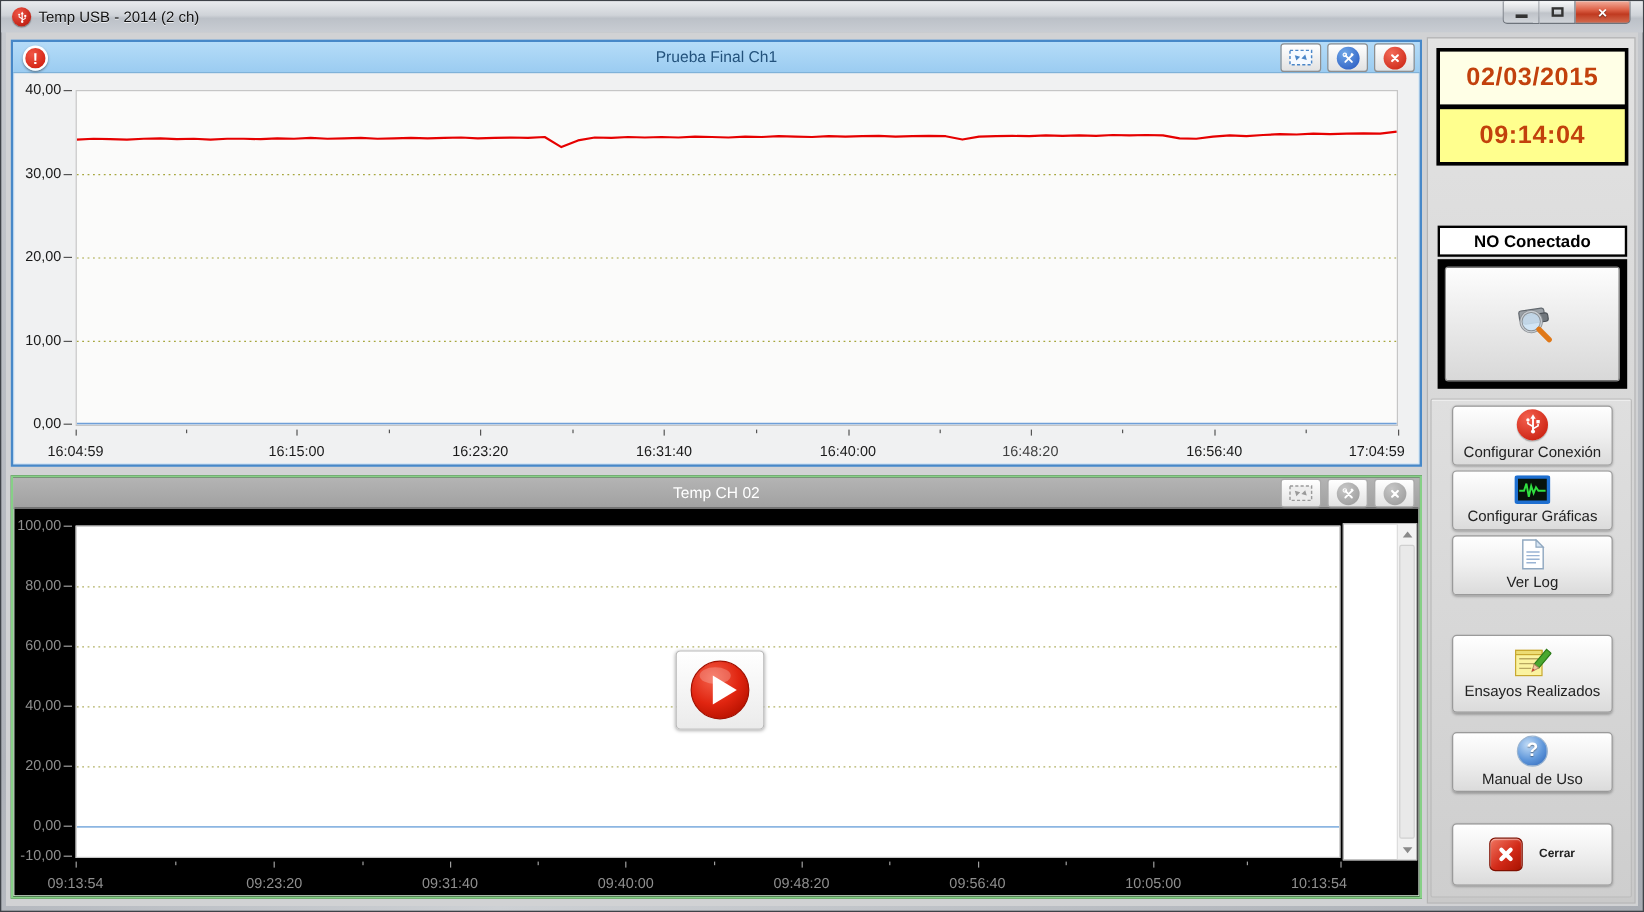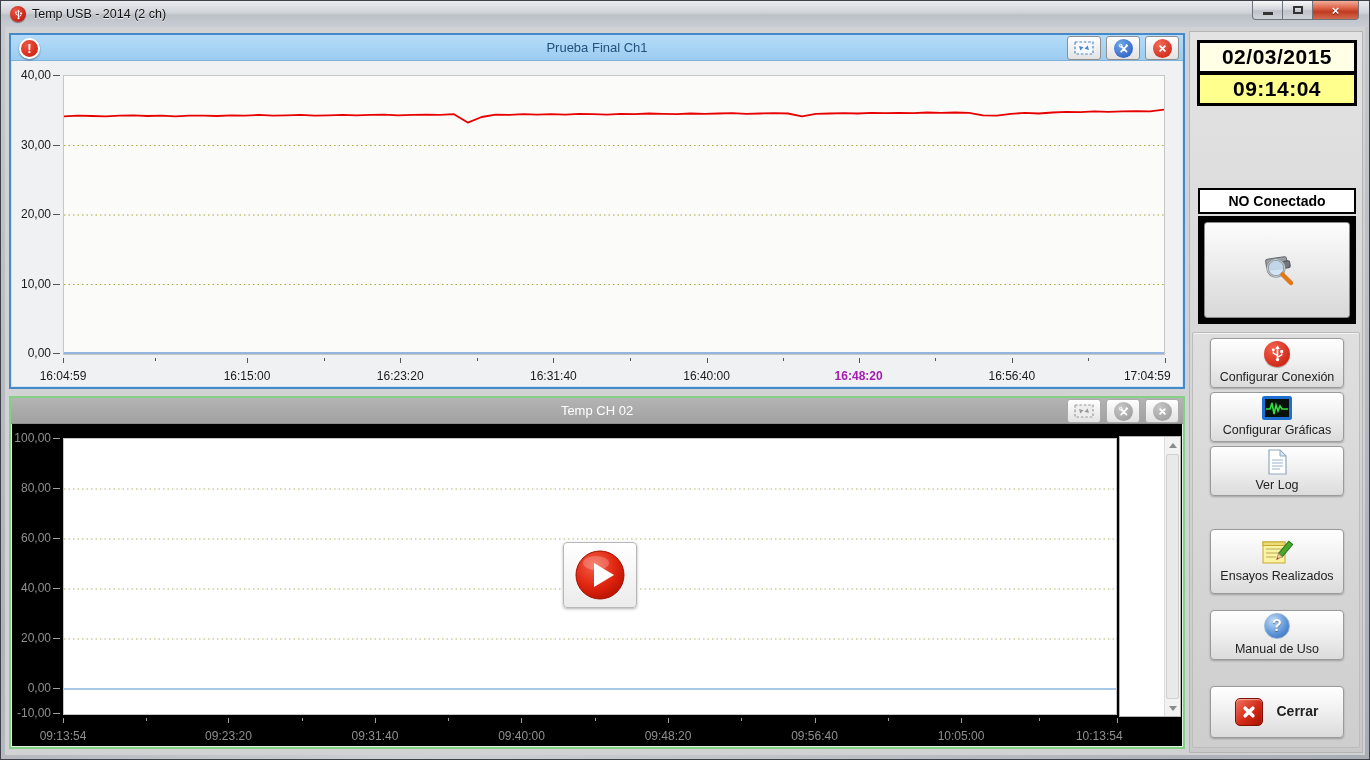--- a/index.html
+++ b/index.html
@@ -68,21 +68,21 @@
   .sb-thumb { position:absolute; left:1px; right:1px; top:17px; bottom:17px; background:#e9e9e9; border:1px solid #d0d0d0; border-radius:2px; }
 
   
   .play-btn { position:absolute; left:552px; top:118px; width:74px; height:66px; border:1px solid #b8b8b8; border-radius:4px;
     background:linear-gradient(#ffffff,#ebebeb); box-shadow:0 1px 3px rgba(0,0,0,.3); display:flex; align-items:center; justify-content:center; cursor:pointer; }
 
   
   .sidebar { position:absolute; left:1184px; top:4px; width:174px; height:722px;
     background:linear-gradient(180deg,#e3e3e3,#c9c9c9); border:1px solid #b4b4b4; }
   .clock { position:absolute; left:7px; top:8px; width:160px; background:#000; padding:3px; }
-  .clock-cell { height:28px; display:flex; align-items:center; justify-content:center; font-weight:bold; font-size:21px; color:#000000; letter-spacing:.5px; }
+  .clock-cell { height:44px; display:flex; align-items:center; justify-content:center; font-weight:bold; font-size:21px; color:#c2410c; letter-spacing:.5px; }
   .clock-date { background:#ffffe6; margin-bottom:4px; }
   .clock-time { background:#ffff8e; }
   .logo { position:absolute; left:10px; top:103px; width:154px; height:34px; border-radius:17px; border:2px solid #fafafa;
     background:linear-gradient(#f34b3a,#dc0012 55%,#b80010); box-shadow:0 2px 4px rgba(0,0,0,.45), inset 0 2px 3px rgba(255,255,255,.35);
     display:flex; align-items:center; justify-content:center; gap:7px; color:#fff; }
   .logo-text { font-weight:bold; font-size:20px; letter-spacing:.5px; text-shadow:0 1px 1px rgba(0,0,0,.35); }
   .logo-div { width:2px; height:22px; background:#fff; }
   .status { position:absolute; left:8px; top:156px; width:158px; height:26px; background:#fff; border:2px solid #000;
     display:flex; align-items:center; justify-content:center; font-weight:bold; font-size:14px; color:#000; }
   .connect-frame { position:absolute; left:8px; top:184px; width:158px; height:108px; background:#000; padding:6px; }
@@ -90,21 +90,21 @@
     background:linear-gradient(#fdfdfd,#e6e6e6 60%,#d8d8d8); display:flex; flex-direction:column; align-items:center; justify-content:center;
     gap:7px; font-size:12px; color:#222; text-align:center; cursor:pointer; line-height:1.25; }
   .btn-well { position:absolute; left:2px; right:2px; top:300px; bottom:4px; border:1px solid #bcbcbc; border-radius:2px;
     background:linear-gradient(#dfdfdf,#cecece); box-shadow:inset 0 1px 0 #f2f2f2; }
   .side-btn { position:absolute; left:20px; width:134px; border:1px solid #9a9a9a; border-radius:4px;
     background:linear-gradient(180deg,#ffffff,#efefef 50%,#dbdbdb); box-shadow:0 1px 2px rgba(0,0,0,.25);
     display:flex; flex-direction:column; align-items:center; justify-content:center; gap:3px;
     font-size:12.5px; color:#222; cursor:pointer; text-align:center; line-height:1.25; }
   .b1 { top:306px; height:50px; } .b2 { top:360px; height:50px; } .b3 { top:414px; height:50px; }
   .b4 { top:497px; height:65px; } .b5 { top:578px; height:50px; }
-  .b6 { top:654px; height:52px; flex-direction:row; gap:13px; font-weight:bold; font-size:14px; }
+  .b6 { top:654px; height:52px; flex-direction:row; gap:13px; font-weight:bold; font-size:10px; }
   .usb-circle { width:26px; height:26px; border-radius:50%; background:radial-gradient(circle at 35% 28%,#f4604e,#c21505);
     display:flex; align-items:center; justify-content:center; box-shadow:0 1px 1px rgba(0,0,0,.3); }
   .help-sphere { width:26px; height:26px; border-radius:50%; border:1px solid #9ab4d0; color:#fff; font-weight:bold; font-size:16px;
     background:radial-gradient(circle at 35% 28%,#c2dcf6,#5e96da 55%,#2b63b8); display:flex; align-items:center; justify-content:center;
     text-shadow:0 1px 1px rgba(0,0,0,.4); }
   .xicon { width:28px; height:28px; border-radius:5px; border:1px solid #801000;
     background:linear-gradient(135deg,#f07560,#d22a18 55%,#a81200); box-shadow:inset 0 1px 1px rgba(255,255,255,.5);
     display:flex; align-items:center; justify-content:center; }
 </style>
 </head>
@@ -199,21 +199,21 @@
             <div class="xtick minor" style="left: 23.65%; background: rgb(85, 85, 85);"></div>
             <div class="xlab" style="left: 30.6%; color: rgb(26, 26, 26); transform: translateX(-50%);">16:23:20</div>
             <div class="xtick" style="left: 30.6%; background: rgb(85, 85, 85);"></div>
             <div class="xtick minor" style="left: 37.55%; background: rgb(85, 85, 85);"></div>
             <div class="xlab" style="left: 44.5%; color: rgb(26, 26, 26); transform: translateX(-50%);">16:31:40</div>
             <div class="xtick" style="left: 44.5%; background: rgb(85, 85, 85);"></div>
             <div class="xtick minor" style="left: 51.45%; background: rgb(85, 85, 85);"></div>
             <div class="xlab" style="left: 58.4%; color: rgb(26, 26, 26); transform: translateX(-50%);">16:40:00</div>
             <div class="xtick" style="left: 58.4%; background: rgb(85, 85, 85);"></div>
             <div class="xtick minor" style="left: 65.3%; background: rgb(85, 85, 85);"></div>
-            <div class="xlab" style="left: 72.2%; color: #a21caf; transform: translateX(-50%); font-weight: bold;">16:48:20</div>
+            <div class="xlab" style="left: 72.2%; color: #404040; transform: translateX(-50%);">16:48:20</div>
             <div class="xtick" style="left: 72.2%; background: rgb(85, 85, 85);"></div>
             <div class="xtick minor" style="left: 79.15%; background: rgb(85, 85, 85);"></div>
             <div class="xlab" style="left: 86.1%; color: rgb(26, 26, 26); transform: translateX(-50%);">16:56:40</div>
             <div class="xtick" style="left: 86.1%; background: rgb(85, 85, 85);"></div>
             <div class="xtick minor" style="left: 93.05%; background: rgb(85, 85, 85);"></div>
             <div class="xlab" style="left: 100%; color: rgb(26, 26, 26); transform: translateX(-88%);">17:04:59</div>
             <div class="xtick" style="left: 100%; background: rgb(85, 85, 85);"></div>
           </div>
       </div>
     </div>

